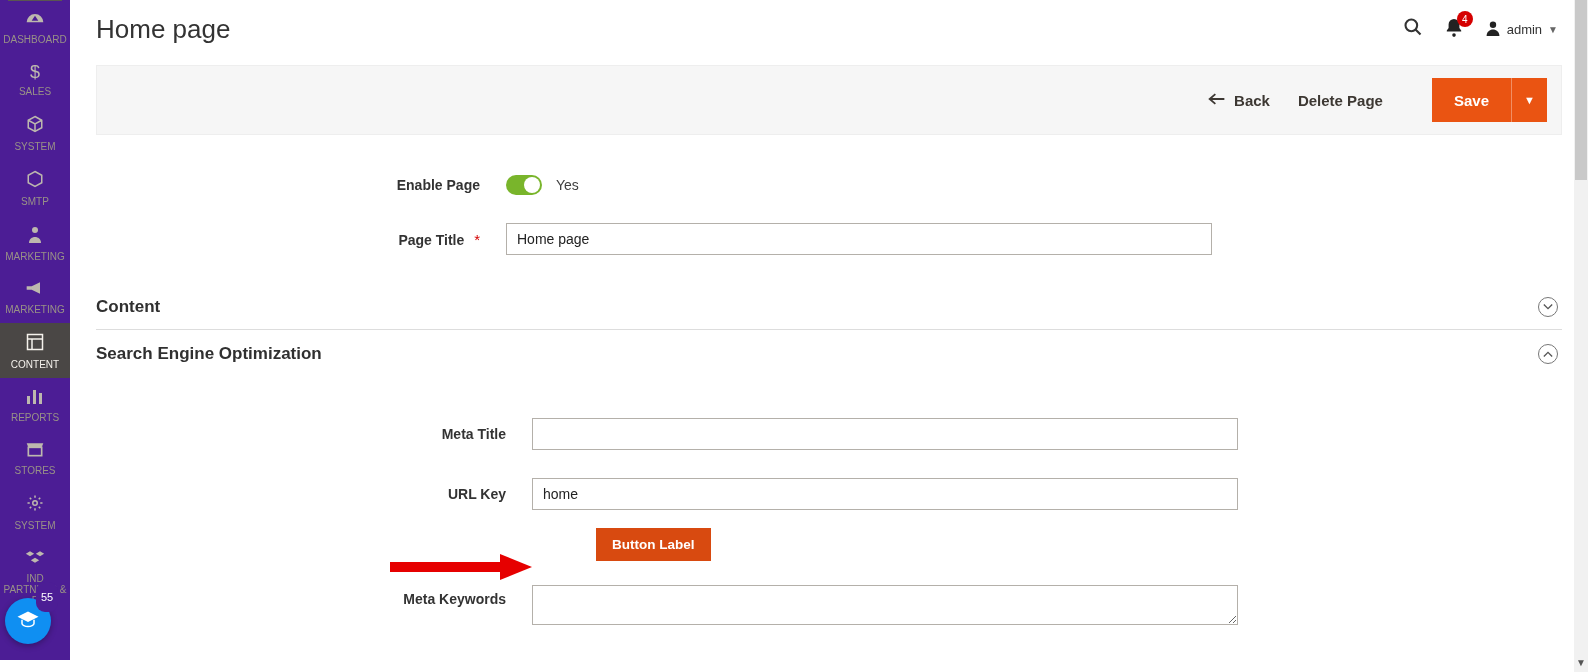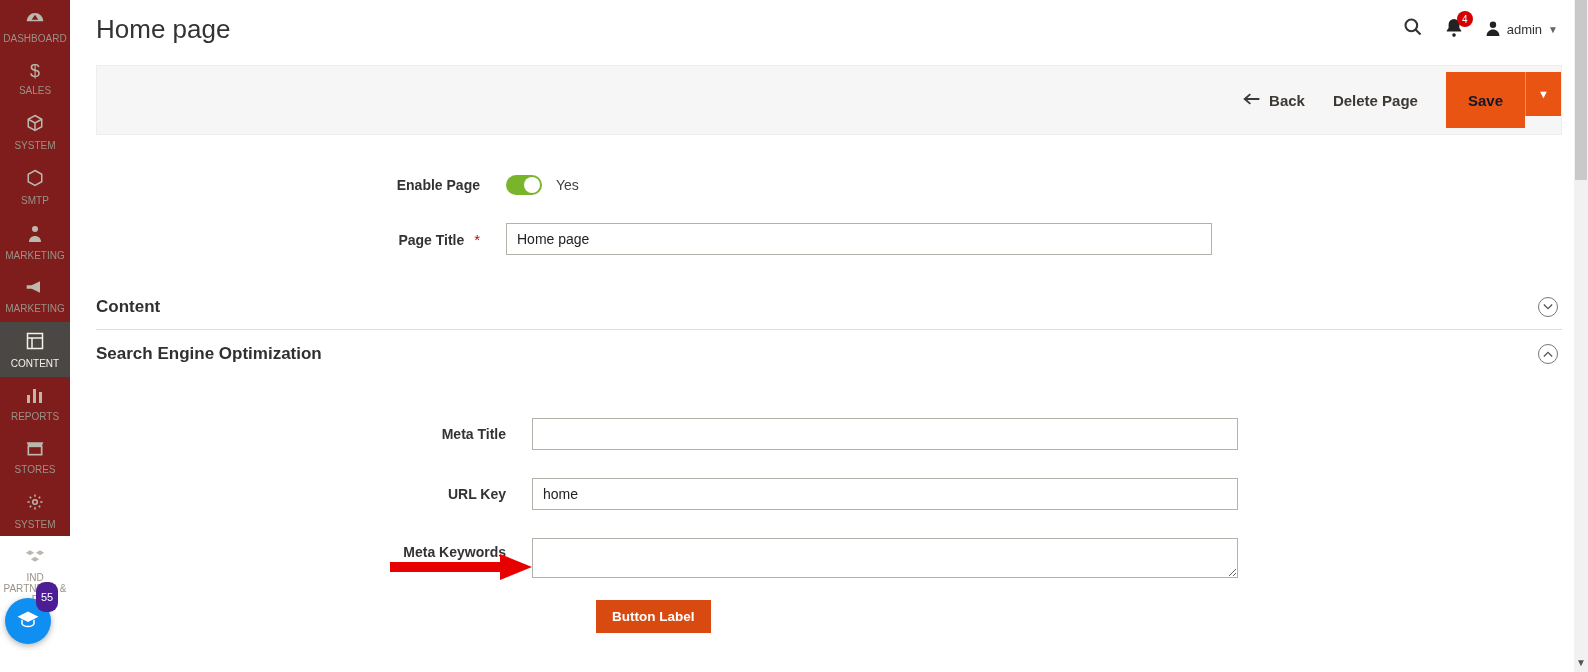--- a/index.html
+++ b/index.html
@@ -8,22 +8,22 @@
     font-family: 'Helvetica Neue', Arial, sans-serif;
     background: #fff;
     width: 1588px; height: 672px;
     overflow: hidden;
     position: relative;
   }
   
   .sidebar {
     position: absolute;
     left: 0; top: 0;
-    width: 70px; height: 536px;
-    background: #7f1d1d;
+    width: 70px; height: 660px;
+    background: #4c1d95;
     color: #ccc8c0;
     display: flex;
     flex-direction: column;
     align-items: stretch;
     font-size: 10px;
   }
   .sidebar .nav-item {
     display: flex;
     flex-direction: column;
     align-items: center;
@@ -122,39 +122,41 @@
 
   
   .action-bar {
     margin: 10px 26px 0 26px;
     background: #f6f6f6;
     border: 1px solid #eee;
     height: 70px;
     display: flex;
     align-items: center;
     justify-content: flex-end;
+    padding-right: 14px;
     gap: 28px;
   }
   .action-bar .ghost-btn {
     font-size: 15px;
     font-weight: 600;
     color: #3d3833;
     cursor: pointer;
     display:flex; align-items:center; gap:8px;
   }
   .save-group { display:flex; }
   .save-btn {
     background:#ea5412;
-    color:#0f172a;
+    color:#ffffff;
     font-weight:600;
     font-size:15px;
     border:none;
     padding: 0 22px;
-    height:56px;
+    height:44px;
     cursor:pointer;
+    margin-left:21px;
   }
   .save-dd {
     background:#ea5412;
     border:none;
     border-left:1px solid rgba(255,255,255,.35);
     width:36px; height:44px;
     color:#fff;
     cursor:pointer;
     display:flex; align-items:center; justify-content:center;
     font-size:11px;
@@ -484,34 +486,34 @@
         </div>
       </div>
 
       <div class="field-row">
         <div class="flabel">URL Key</div>
         <div class="finput">
           <input class="text" type="text" value="home" style="">
         </div>
       </div>
 
+      <div class="field-row" style="margin-top:-10px; margin-bottom:24px;">
+        <div class="flabel"></div>
+        <div class="finput" style="padding-left:64px;">
+          <button class="orange-btn">Button Label</button>
+        </div>
+      </div>
+
       <div class="field-row" style="align-items:flex-start;">
         <div class="flabel" style="padding-top:6px;">Meta Keywords</div>
         <div class="finput">
           <textarea class="text" value="" style=""></textarea>
         </div>
       </div>
 
-      <div class="field-row" style="margin-top:-10px; margin-bottom:24px;">
-        <div class="flabel"></div>
-        <div class="finput" style="padding-left:64px;">
-          <button class="orange-btn">Button Label</button>
-        </div>
-      </div>
-
     </div>
   </div>
 
   <svg class="red-arrow" style="left:318px; top:552px;" width="146" height="30" viewBox="0 0 146 30">
     <line x1="2" y1="15" x2="112" y2="15" stroke="#e60000" stroke-width="10"></line>
     <polygon points="112,2 144,15 112,28" fill="#e60000"></polygon>
   </svg>
 
 </div>
 

